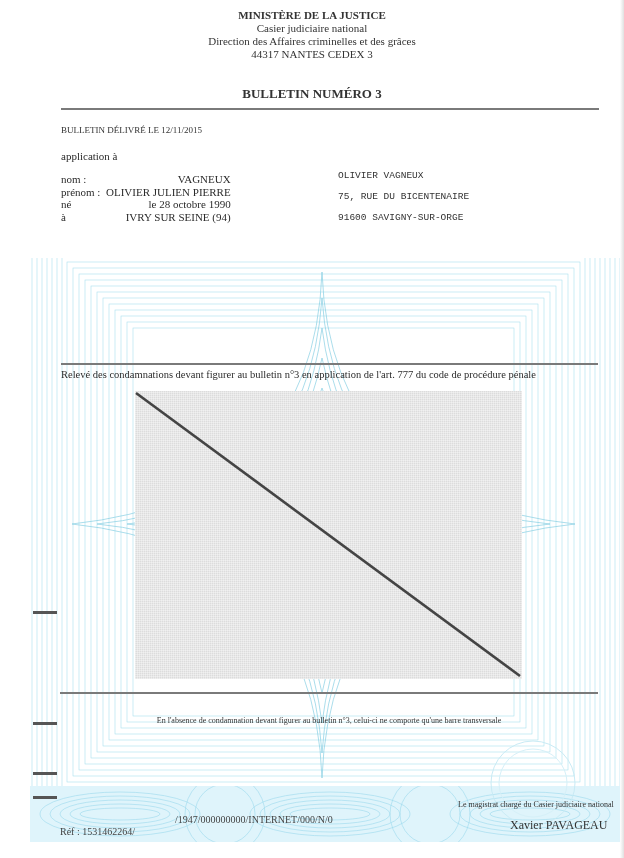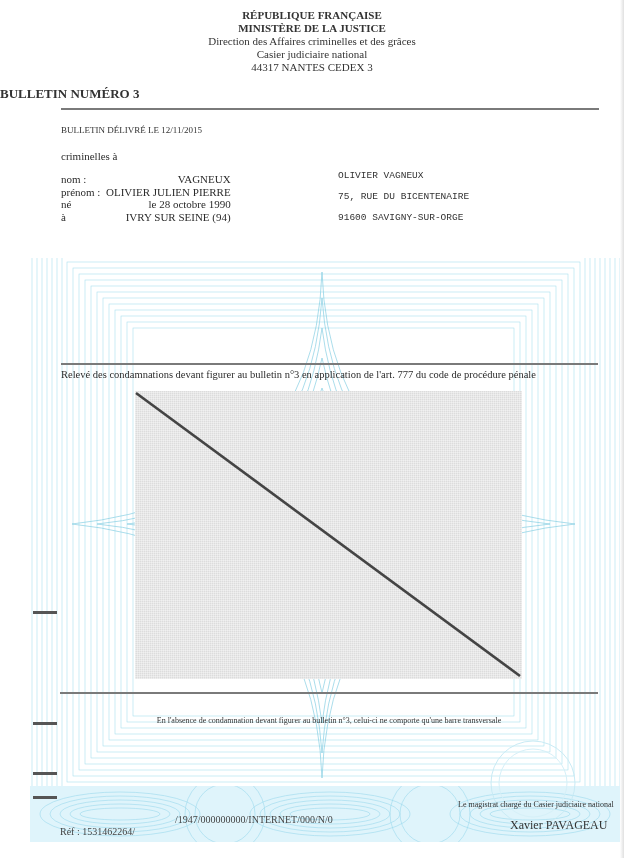--- a/index.html
+++ b/index.html
@@ -3,21 +3,21 @@
   <meta charset="utf-8">
   <style>
     html, body { margin: 0; padding: 0; }
     body {
       width: 624px; height: 858px; position: relative; overflow: hidden;
       background: #ffffff; font-family: "Liberation Serif", serif; color: #2b2b2b;
     }
     .abs { position: absolute; }
     .header { left: 0; top: 9px; width: 624px; text-align: center; line-height: 13px; font-size: 11px; color: #333; }
     .header .b { font-weight: bold; }
-    .bulletin-title { left: 0; top: 86px; width: 624px; font-weight: bold; font-size: 13px; color: #333; }
+    .bulletin-title { left: 0; top: 86px; width: 624px; text-align: center; font-weight: bold; font-size: 13px; color: #333; }
     .hr { background: #7a7a7a; height: 1.5px; }
     .delivered { left: 61px; top: 125px; font-size: 9px; color: #333; }
     .applicable { left: 61px; top: 150px; font-size: 11px; }
     .ident { left: 61px; top: 173px; font-size: 11px; line-height: 12.5px; }
     .ident .row { display: flex; justify-content: space-between; }
     .ident .lbl { width: 45px; }
     .addr { left: 338px; top: 170px; font-family: "Liberation Mono", monospace; font-size: 9.5px; color: #333; line-height: 12px; }
     .addr div { margin-bottom: 9px; }
     .security { left: 30px; top: 258px; width: 594px; height: 528px; overflow: hidden; }
     .releve { left: 61px; top: 369px; font-size: 10.5px; color: #2b2b2b; white-space: nowrap; }
@@ -33,31 +33,30 @@
     .ref2 { left: 175px; top: 814px; font-size: 10px; color: #444; }
     .magistrat { left: 431px; top: 800px; font-size: 8px; color: #333; padding-left: 27px; }
     .signer { left: 510px; top: 818px; font-size: 12px; color: #333; }
     .tick { left: 33px; width: 24px; height: 3px; background: #555; }
     .scan-edge { right: 0; top: 0; width: 4px; height: 858px; background: linear-gradient(90deg, #fff, #e0e0e0); }
   </style>
 </head>
 <body>
 
 <div class="abs header">
-  <div class="b">RÉPUBLIQUE FRANÇAISE</div>
   <div class="b">MINISTÈRE DE LA JUSTICE</div>
+  <div>Casier judiciaire national</div>
   <div>Direction des Affaires criminelles et des grâces</div>
-  <div>Casier judiciaire national</div>
   <div>44317 NANTES CEDEX 3</div>
 </div>
 <div class="abs bulletin-title">BULLETIN NUMÉRO 3</div>
 <div class="abs hr" style="left:61px;top:108px;width:538px;"></div>
 
 <div class="abs delivered">BULLETIN DÉLIVRÉ LE 12/11/2015</div>
-<div class="abs applicable">criminelles à</div>
+<div class="abs applicable">application à</div>
 
 <div class="abs ident">
   <div class="row">
       <span class="lbl">nom :</span>
       <span>VAGNEUX</span>
     </div>
   <div class="row">
       <span class="lbl">prénom :</span>
       <span>OLIVIER JULIEN PIERRE</span>
     </div>

